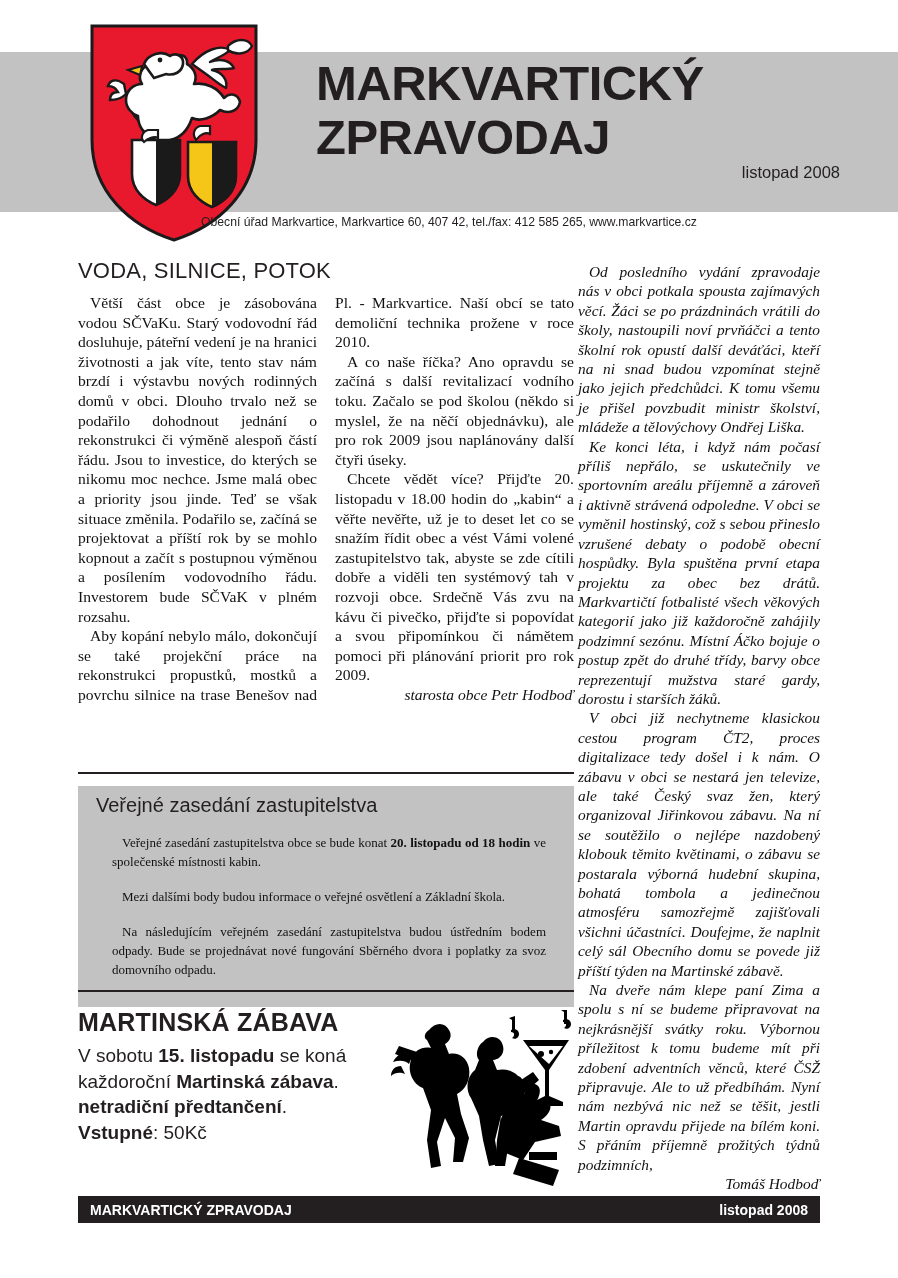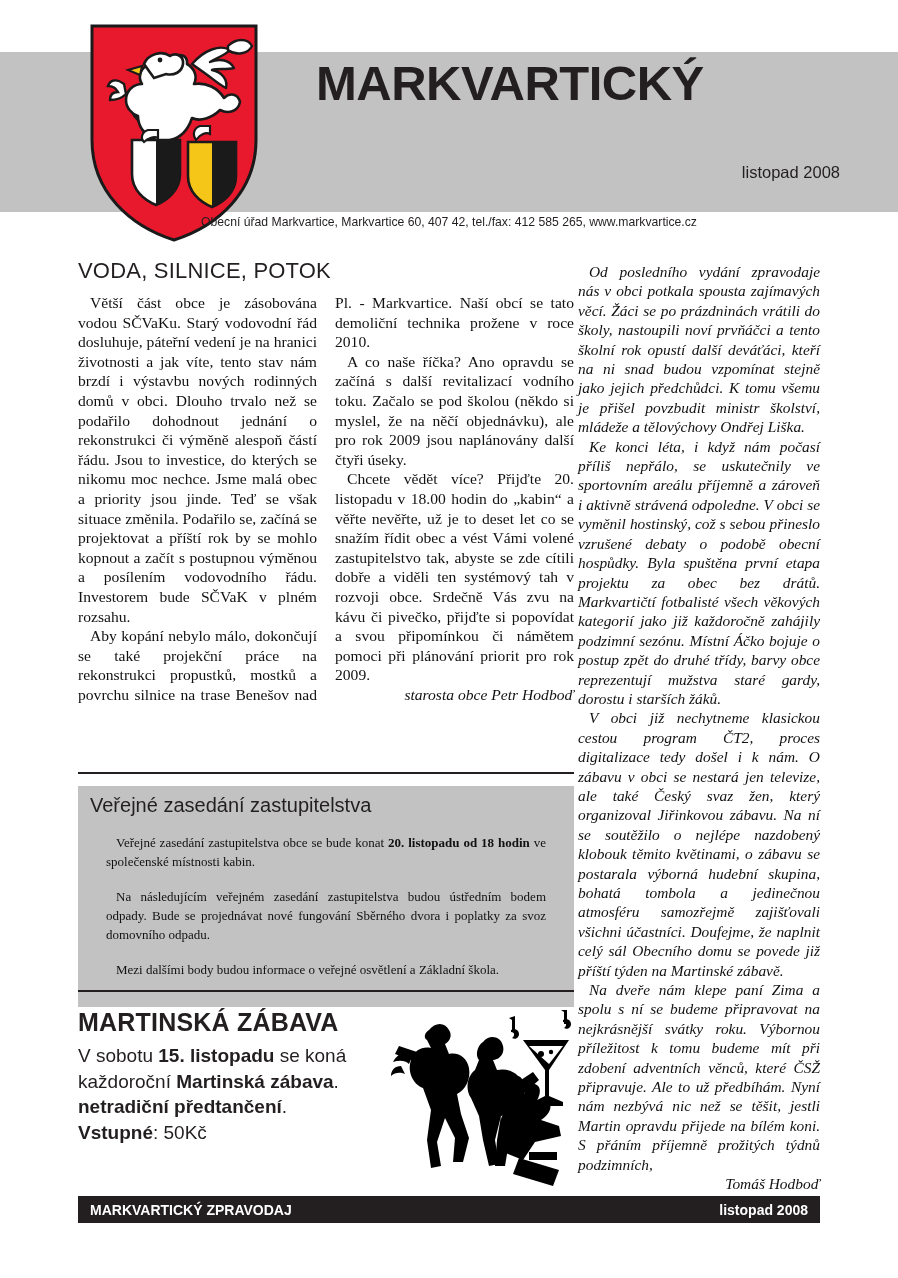--- a/index.html
+++ b/index.html
@@ -107,21 +107,21 @@
     margin-top: 2px;
   }
 
   
   #notice-rule { left: 78px; top: 772px; width: 496px; }
   #notice-box {
     position: absolute;
     left: 78px; top: 786px;
     width: 496px;
     background: #c2c2c2;
-    padding: 8px 12px 12px 12px;
+    padding: 8px 12px 12px 18px;
     box-sizing: border-box;
   }
   #notice-title {
     font-family: "Liberation Sans", sans-serif;
     font-size: 20px;
     color: #231f20;
     margin: 0 0 5px 0;
     font-weight: normal;
   }
   #notice-body p {
@@ -229,20 +229,21 @@
 
     <path d="M100 120 H148 V154 C148 170 136 180 124 185 C112 180 100 170 100 154 Z" fill="#f5c518" stroke="#1a1a1a" stroke-width="2.6"></path>
     <path d="M124 120 H148 V154 C148 170 136 180 124 185 Z" fill="#1a1a1a"></path>
 
     <path d="M60 108 C54 110 52 116 56 120 C60 116 66 114 70 116 L70 108 Z" fill="#ffffff" stroke="#1a1a1a" stroke-width="2.2"></path>
     <path d="M112 104 C106 106 104 112 108 118 C112 112 118 110 122 112 L122 104 Z" fill="#ffffff" stroke="#1a1a1a" stroke-width="2.2"></path>
   </svg>
 
   <div id="masthead-titles">
     <div class="mast-line">MARKVARTICKÝ</div>
+    <div class="mast-line">ZPRAVODAJ</div>
   </div>
   <div id="mast-date">listopad 2008</div>
   <div id="mast-contact">Obecní úřad Markvartice, Markvartice 60, 407 42, tel./fax: 412 585 265, www.markvartice.cz</div>
 </div>
 
 <div id="article-main">
   <h1 id="article-main-title">VODA, SILNICE, POTOK</h1>
   <div id="article-main-cols">
     <p>Větší část obce je zásobována vodou SČVaKu. Starý vodovodní řád dosluhuje, páteřní vedení je na hranici životnosti a jak víte, tento stav nám brzdí i výstavbu nových rodinných domů v obci. Dlouho trvalo než se podařilo dohodnout jednání o rekonstrukci či výměně alespoň částí řádu. Jsou to investice, do kterých se nikomu moc nechce. Jsme malá obec a priority jsou jinde. Teď se však situace změnila. Podařilo se, začíná se projektovat a příští rok by se mohlo kopnout a začít s postupnou výměnou a posílením vodovodního řádu. Investorem bude SČVaK v plném rozsahu.</p>
     <p>Aby kopání nebylo málo, dokončují se také projekční práce na rekonstrukci propustků, mostků a povrchu silnice na trase Benešov nad Pl. - Markvartice. Naší obcí se tato demoliční technika prožene v roce 2010.</p>
@@ -250,22 +251,22 @@
     <p>Chcete vědět více? Přijďte 20. listopadu v 18.00 hodin do „kabin“ a věřte nevěřte, už je to deset let co se snažím řídit obec a vést Vámi volené zastupitelstvo tak, abyste se zde cítili dobře a viděli ten systémový tah v rozvoji obce. Srdečně Vás zvu na kávu či pivečko, přijďte si popovídat a svou připomínkou či námětem pomoci při plánování priorit pro rok 2009.</p>
     <p class="sig">starosta obce Petr Hodboď</p>
   </div>
 </div>
 
 <div class="hrule" id="notice-rule"></div>
 <div id="notice-box">
   <h2 id="notice-title">Veřejné zasedání zastupitelstva</h2>
   <div id="notice-body">
     <p><span>Veřejné zasedání zastupitelstva obce se bude konat </span><span class="b">20. listopadu od 18 hodin</span><span> ve společenské místnosti kabin.</span></p>
+    <p>Mezi dalšími body budou informace o veřejné osvětlení a Základní škola.</p>
     <p>Na následujícím veřejném zasedání zastupitelstva budou ústředním bodem odpady. Bude se projednávat nové fungování Sběrného dvora i poplatky za svoz domovního odpadu.</p>
-    <p>Mezi dalšími body budou informace o veřejné osvětlení a Základní škola.</p>
   </div>
 </div>
 
 <div class="hrule" id="zabava-rule"></div>
 <div id="zabava">
   <h2 id="zabava-title">MARTINSKÁ ZÁBAVA</h2>
   <div id="zabava-lines">
     <div><span>V sobotu </span><span class="b">15. listopadu</span><span> se koná</span></div>
     <div><span>každoroční </span><span class="b">Martinská zábava</span><span>.</span></div>
     <div><span class="b">netradiční předtančení</span><span>.</span></div>

